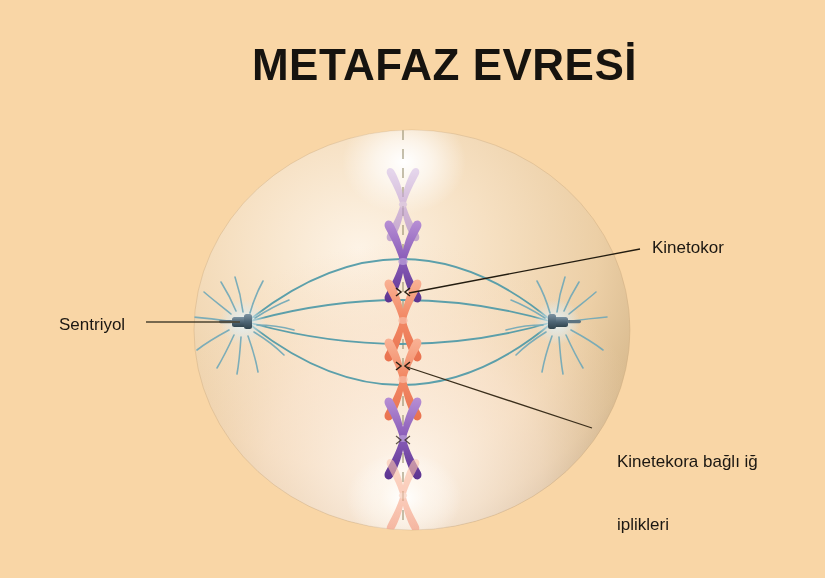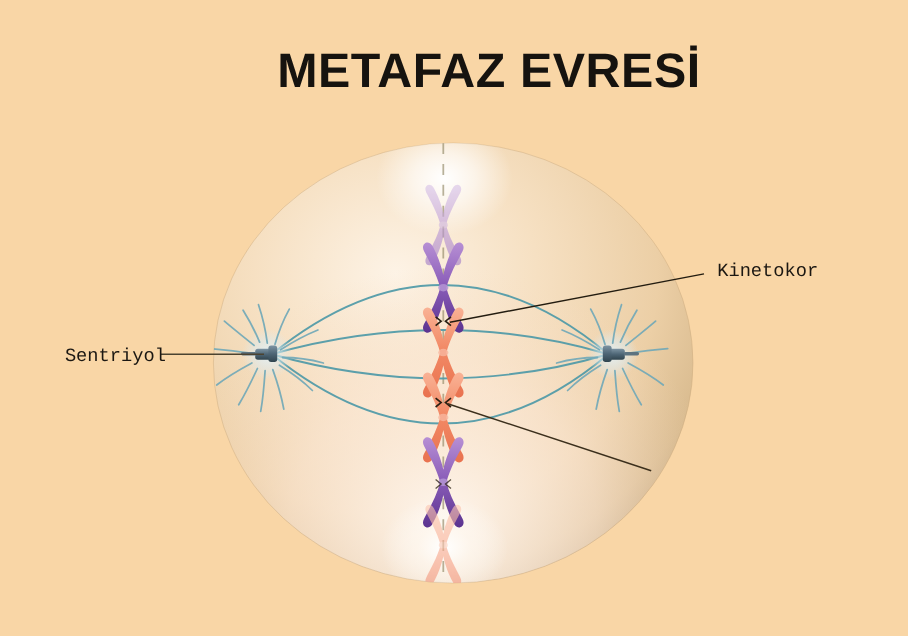--- a/index.html
+++ b/index.html
@@ -35,21 +35,21 @@
     font-family: "Liberation Sans", sans-serif;
     font-weight: bold;
     font-size: 44px;
     letter-spacing: 0.5px;
     color: #16130f;
     white-space: nowrap;
     padding-left: 32px;
   }
   .anno {
     position: absolute;
-    font-family: Liberation Mono, monospace;
+    font-family: Liberation Sans, sans-serif;
     font-size: 17px;
     line-height: 21px;
     color: #1b1712;
     white-space: pre;
   }
   #label-sentriyol {
     left: 59px;
     top: 314px;
   }
   #label-kinetokor {
@@ -246,14 +246,18 @@
     <line x1="409" y1="293" x2="640" y2="249" stroke="#231c10" stroke-width="1.3"></line>
     <line x1="407" y1="367" x2="592" y2="428" stroke="#3b2f1c" stroke-width="1.3"></line>
   </svg>
 
   <div class="title">METAFAZ EVRESİ</div>
 
   <div class="anno" id="label-sentriyol">Sentriyol</div>
 
   <div class="anno" id="label-kinetokor">Kinetokor</div>
 
+  <div class="anno" id="label-ig-iplikleri">
+    <div>Kinetekora bağlı iğ</div>
+    <div>iplikleri</div>
+  </div>
 
 </div>
 
 </body></html>

